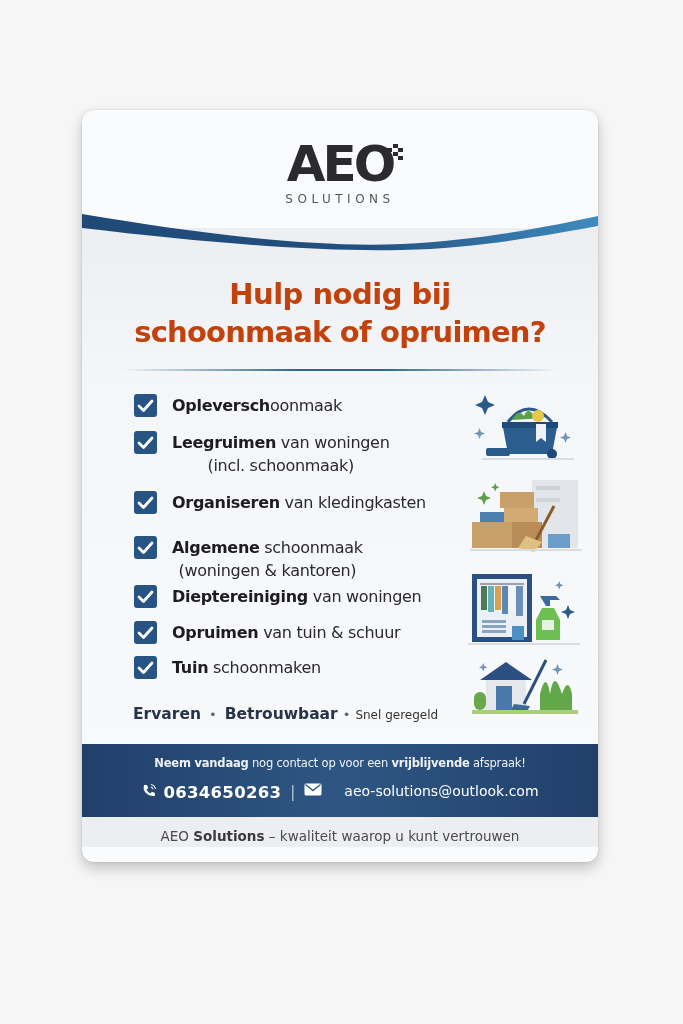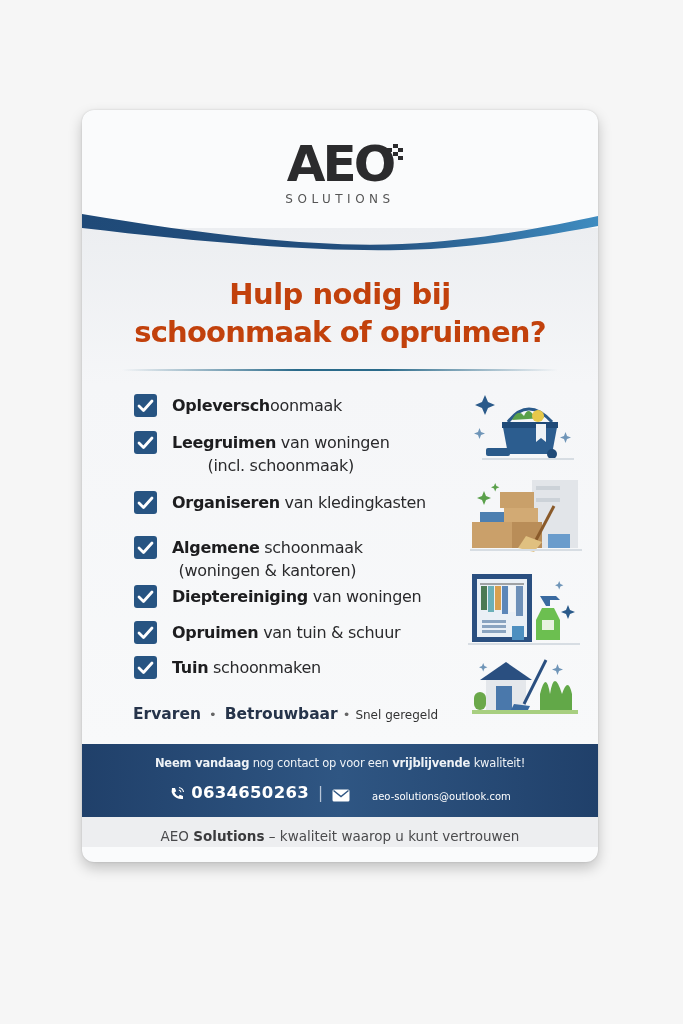--- a/index.html
+++ b/index.html
@@ -59,26 +59,26 @@
   .illus { position:absolute; }
   .contact {
     position:absolute; left:0; top:634px; width:516px; height:73px;
     background:linear-gradient(90deg, #20406a, #2f5683 50%, #20406a);
   }
   .contact-line1 {
     position:absolute; top:12px; width:516px; text-align:center; color:#eef2f6;
     font-size:11.5px; font-family:"DejaVu Sans", sans-serif; letter-spacing:-0.2px;
   }
   .contact-line2 {
-    position:absolute; top:39px; width:516px; display:flex; justify-content:center; align-items:flex-end;
+    position:absolute; top:39px; width:516px; display:flex; justify-content:center; align-items:flex-start;
     color:#ffffff; font-family:"DejaVu Sans", sans-serif;
   }
   .phone-num { font-weight:bold; font-size:16.5px; margin-left:6px; letter-spacing:0.3px; }
   .sep { margin:0 9px; color:#b8c6d8; font-size:15px; }
-  .email { font-size:10px; margin-left:22px; }
+  .email { font-size:14px; margin-left:22px; }
   .footer {
     position:absolute; left:0; top:707px; width:516px; height:30px;
     background:#edeef0; text-align:center;
   }
   .footer-text { line-height:38px; font-size:13.5px; color:#4a4a4c; font-family:"DejaVu Sans", sans-serif; }
   .footer-text b { color:#3a3a3c; }
 </style>
 </head>
 <body>
 
@@ -241,21 +241,21 @@
     <path d="M70 40 q6 -24 10 0 q4 -26 12 0 q6 -18 10 0 v16 h-32z" fill="#62a848"></path>
     <rect x="2" y="56" width="106" height="4" fill="#a8cf80"></rect>
   </svg>
 
   <div class="tagline">
     <b>Ervaren</b><span class="dot">•</span><b>Betrouwbaar</b><span class="dot" style="margin:0 5px">•</span><span class="small">Snel geregeld</span>
   </div>
 
   <div class="contact">
     <div class="contact-line1">
-      <b>Neem vandaag</b><span> nog contact op voor een </span><b>vrijblijvende</b><span> kwaliteit!</span>
+      <b>Neem vandaag</b><span> nog contact op voor een </span><b>vrijblijvende</b><span> afspraak!</span>
     </div>
     <div class="contact-line2">
       <svg width="16" height="16" viewBox="0 0 16 16">
         <path d="M3 2 l3 0 l1.2 3.2 l-1.8 1.4 q1.4 2.8 4 4 l1.4 -1.8 l3.2 1.2 v3 q-6 0.8 -10 -4 q-2.2 -3.2 -1 -7z" fill="#fff"></path>
         <path d="M10 1.5 q4 1 4.5 4.5 M9.8 4 q2 0.4 2.2 2.2" stroke="#fff" stroke-width="1.1" fill="none"></path>
       </svg>
       <span class="phone-num">0634650263</span>
       <span class="sep">|</span>
       <svg width="18" height="13" viewBox="0 0 18 13">
         <rect x="0.5" y="0.5" width="17" height="12" rx="1.5" fill="#fff"></rect>

